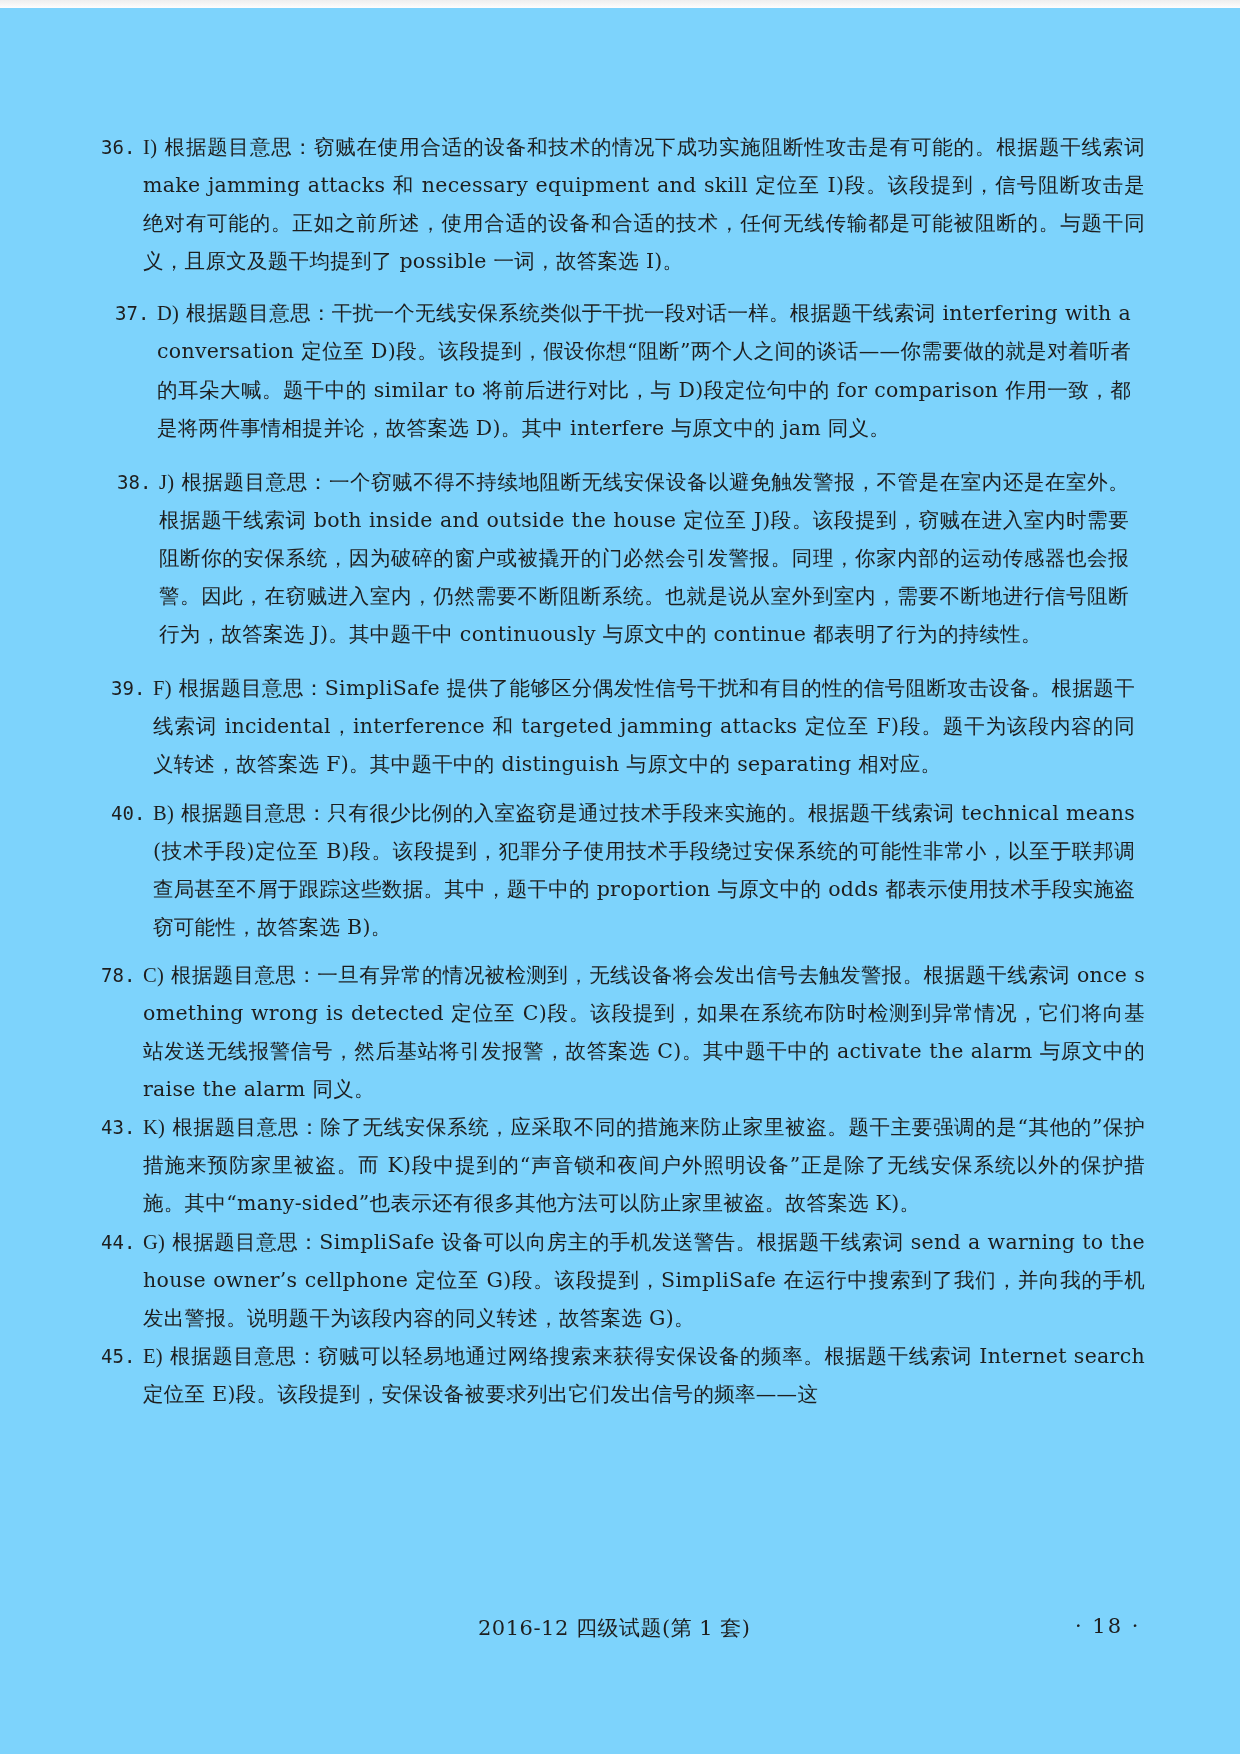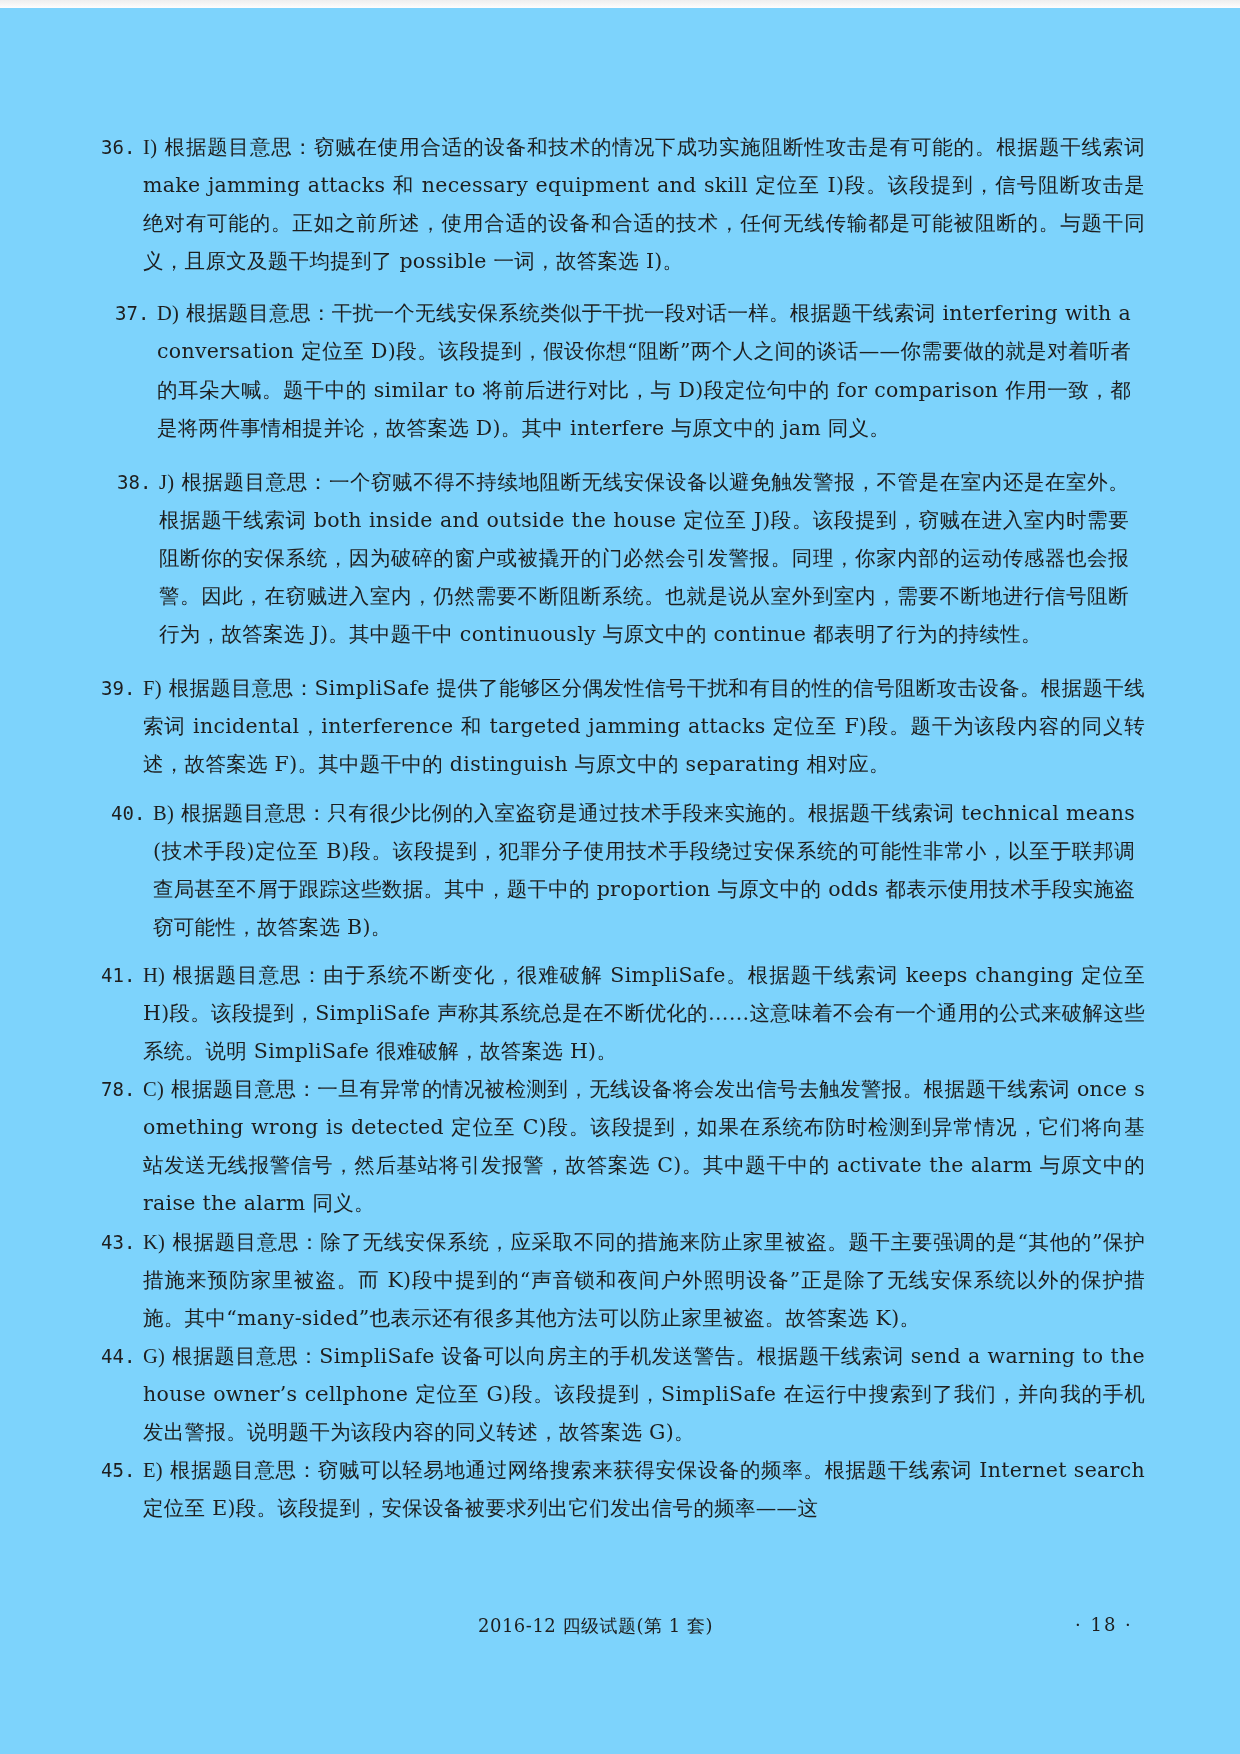--- a/index.html
+++ b/index.html
@@ -52,21 +52,21 @@
   }
   .ans {
     font-family: "Liberation Serif", serif;
   }
   .footer {
     position: absolute;
     top: 1614px;
     left: 0;
     width: 1240px;
     height: 34px;
-    font-size: 18px;
+    font-size: 21px;
   }
   .footer-title {
     position: absolute;
     left: 478px;
     top: 0;
     letter-spacing: 0.5px;
   }
   .page-num {
     position: absolute;
     left: 1075px;
@@ -77,23 +77,22 @@
 </head>
 <body>
 
 <div class="page">
   <div class="top-shadow"></div>
 
   <div class="content">
     <p class="item" style="margin:0"><span class="num">36.</span><span class="ans">I)</span> <span>根据题目意思：窃贼在使用合适的设备和技术的情况下成功实施阻断性攻击是有可能的。根据题干线索词 make jamming attacks 和 necessary equipment and skill 定位至 I)段。该段提到，信号阻断攻击是绝对有可能的。正如之前所述，使用合适的设备和合适的技术，任何无线传输都是可能被阻断的。与题干同义，且原文及题干均提到了 possible 一词，故答案选 I)。</span></p>
     <p class="item" style="margin:14px"><span class="num">37.</span><span class="ans">D)</span> <span>根据题目意思：干扰一个无线安保系统类似于干扰一段对话一样。根据题干线索词 interfering with a conversation 定位至 D)段。该段提到，假设你想“阻断”两个人之间的谈话——你需要做的就是对着听者的耳朵大喊。题干中的 similar to 将前后进行对比，与 D)段定位句中的 for comparison 作用一致，都是将两件事情相提并论，故答案选 D)。其中 interfere 与原文中的 jam 同义。</span></p>
     <p class="item" style="margin:16px"><span class="num">38.</span><span class="ans">J)</span> <span>根据题目意思：一个窃贼不得不持续地阻断无线安保设备以避免触发警报，不管是在室内还是在室外。根据题干线索词 both inside and outside the house 定位至 J)段。该段提到，窃贼在进入室内时需要阻断你的安保系统，因为破碎的窗户或被撬开的门必然会引发警报。同理，你家内部的运动传感器也会报警。因此，在窃贼进入室内，仍然需要不断阻断系统。也就是说从室外到室内，需要不断地进行信号阻断行为，故答案选 J)。其中题干中 continuously 与原文中的 continue 都表明了行为的持续性。</span></p>
-    <p class="item" style="margin:0"><span class="num">39.</span><span class="ans">F)</span> <span>根据题目意思：SimpliSafe 提供了能够区分偶发性信号干扰和有目的性的信号阻断攻击设备。根据题干线索词 incidental，interference 和 targeted jamming attacks 定位至 F)段。题干为该段内容的同义转述，故答案选 F)。其中题干中的 distinguish 与原文中的 separating 相对应。</span></p>
+    <p class="item" style="margin:10px"><span class="num">39.</span><span class="ans">F)</span> <span>根据题目意思：SimpliSafe 提供了能够区分偶发性信号干扰和有目的性的信号阻断攻击设备。根据题干线索词 incidental，interference 和 targeted jamming attacks 定位至 F)段。题干为该段内容的同义转述，故答案选 F)。其中题干中的 distinguish 与原文中的 separating 相对应。</span></p>
     <p class="item" style="margin:10px"><span class="num">40.</span><span class="ans">B)</span> <span>根据题目意思：只有很少比例的入室盗窃是通过技术手段来实施的。根据题干线索词 technical means(技术手段)定位至 B)段。该段提到，犯罪分子使用技术手段绕过安保系统的可能性非常小，以至于联邦调查局甚至不屑于跟踪这些数据。其中，题干中的 proportion 与原文中的 odds 都表示使用技术手段实施盗窃可能性，故答案选 B)。</span></p>
-    <p class="item" style="margin:0"><span class="num">41.</span><span class="ans">H)</span> <span>根据题目意思：由于系统不断变化，很难破解 SimpliSafe。根据题干线索词 keeps changing 定位至 H)段。该段提到，SimpliSafe 声称其系统总是在不断优化的……这意味着不会有一个通用的公式来破解这些系统。说明 SimpliSafe 很难破解，故答案选 H)。</span></p>
     <p class="item" style="margin:0"><span class="num">78.</span><span class="ans">C)</span> <span>根据题目意思：一旦有异常的情况被检测到，无线设备将会发出信号去触发警报。根据题干线索词 once something wrong is detected 定位至 C)段。该段提到，如果在系统布防时检测到异常情况，它们将向基站发送无线报警信号，然后基站将引发报警，故答案选 C)。其中题干中的 activate the alarm 与原文中的 raise the alarm 同义。</span></p>
     <p class="item" style="margin:0"><span class="num">43.</span><span class="ans">K)</span> <span>根据题目意思：除了无线安保系统，应采取不同的措施来防止家里被盗。题干主要强调的是“其他的”保护措施来预防家里被盗。而 K)段中提到的“声音锁和夜间户外照明设备”正是除了无线安保系统以外的保护措施。其中“many-sided”也表示还有很多其他方法可以防止家里被盗。故答案选 K)。</span></p>
     <p class="item" style="margin:0"><span class="num">44.</span><span class="ans">G)</span> <span>根据题目意思：SimpliSafe 设备可以向房主的手机发送警告。根据题干线索词 send a warning to the house owner’s cellphone 定位至 G)段。该段提到，SimpliSafe 在运行中搜索到了我们，并向我的手机发出警报。说明题干为该段内容的同义转述，故答案选 G)。</span></p>
     <p class="item" style="margin:0"><span class="num">45.</span><span class="ans">E)</span> <span>根据题目意思：窃贼可以轻易地通过网络搜索来获得安保设备的频率。根据题干线索词 Internet search 定位至 E)段。该段提到，安保设备被要求列出它们发出信号的频率——这</span></p>
   </div>
 
   <div class="footer">
     <span class="footer-title">2016-12 四级试题(第 1 套)</span>
     <span class="page-num">· 18 ·</span>
   </div>

